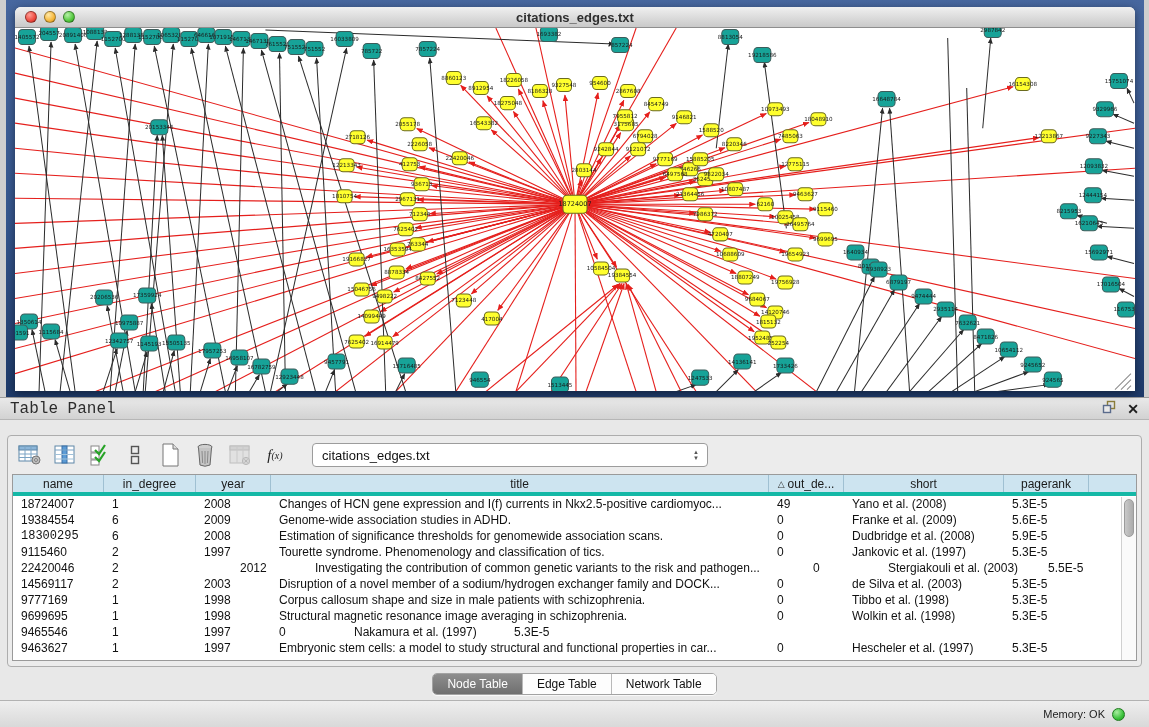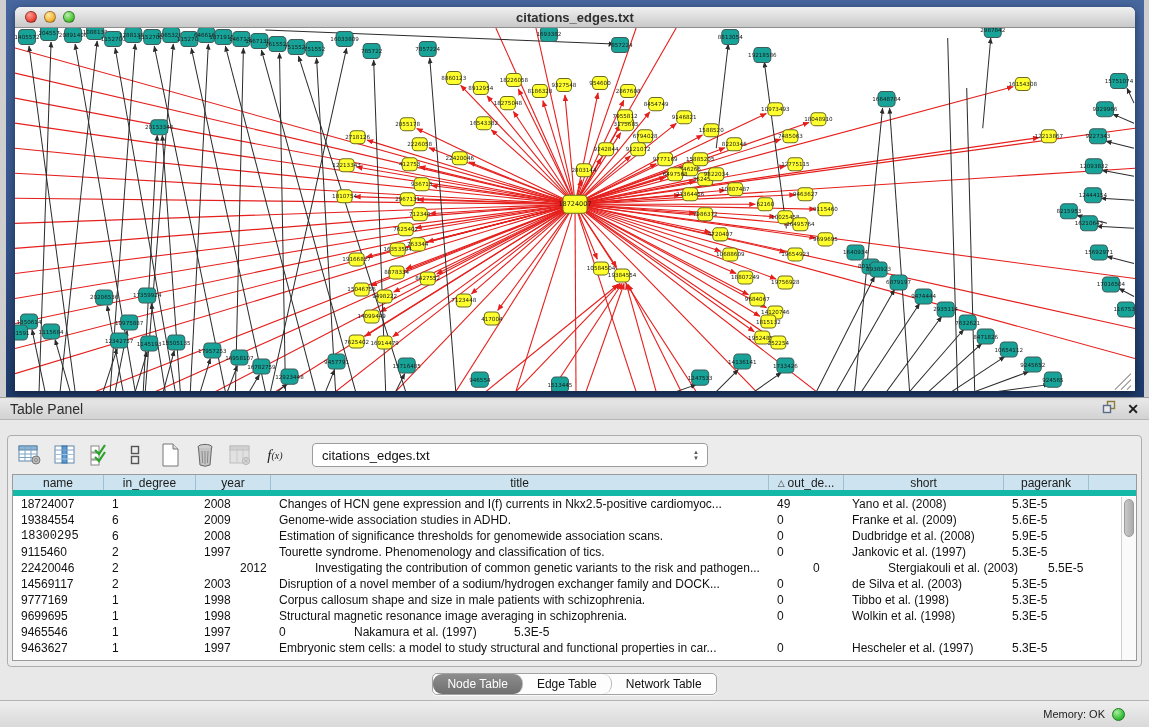--- a/index.html
+++ b/index.html
@@ -23,58 +23,58 @@
   .light.green  { background:radial-gradient(circle at 35% 30%, #b7f0a8, #55c93f 60%, #2b9a1d); }
   #win-title { font-size:13px; font-weight:700; color:#2f2f2f; }
   #canvas { flex:1; position:relative; background:#fff; }
   #canvas svg { display:block; width:100%; height:100%; }
 
   
   #table-panel { width:1149px; height:303px; background:#e8e8e8; display:flex; flex-direction:column; }
   #panel-header { height:23px; flex:0 0 23px; background:linear-gradient(#e9e9e9,#d2d2d2);
     border-top:1px solid #9c9c9c; border-bottom:1px solid #b6b6b6;
     display:flex; align-items:center; padding:0 10px; }
-  #panel-title { font-size:14px; color:#2c2c2c; }
+  #panel-title { font-size:16px; color:#2c2c2c;font-family:Liberation Mono, monospace; }
   #panel-header .spacer { flex:1; }
   .hdr-icon { margin-left:10px; cursor:default; }
   #panel-close { font-size:14px; font-weight:700; color:#1c1c1c; line-height:1; }
 
   #panel-body { flex:1; display:flex; flex-direction:column; padding:15px 7px 0 7px; }
   #panel-content { flex:1; background:#ececec; border:1px solid #adadad; border-radius:4px;
     display:flex; flex-direction:column; overflow:hidden; }
   #toolbar { height:38px; flex:0 0 38px; display:flex; align-items:center; padding-left:10px; gap:11px; }
   .tb-icon { width:24px; height:24px; display:flex; align-items:center; justify-content:center; }
   .fx { font-family:"Liberation Serif", serif; font-style:italic; font-size:15px; color:#222; white-space:nowrap; }
   .fx small { font-size:10px; }
   #combo { width:396px; height:24px; margin-left:14px; background:#fff;
     border:1px solid #9c9c9c; border-radius:4px; display:flex; align-items:center;
     padding-left:9px; font-size:13px; color:#111; position:relative; }
   #combo .stepper { position:absolute; right:4px; top:2px; bottom:2px; width:14px;
     display:flex; flex-direction:column; align-items:center; justify-content:center;
     color:#555; font-size:6px; line-height:6px; }
 
   #table-wrap { flex:1; margin:0 4px 5px 4px; background:#fff; border:1px solid #9a9a9a;
     position:relative; overflow:hidden; }
-  #thead { display:flex; height:21px; background:#cde4f0; border-bottom:6px solid #14b8a6; }
+  #thead { display:flex; height:21px; background:#cde4f0; border-bottom:4px solid #14b8a6; }
   .th { font-size:12px; color:#1a1a1a; display:flex; align-items:center; justify-content:center;
     border-right:1px solid #9fc0d2; overflow:hidden; white-space:nowrap; }
   .th .sort { font-size:9px; margin-right:3px; color:#333; }
   #tbody .tr { display:flex; height:16px; }
   .td { font-size:12px; color:#111; padding-left:8px; display:flex; align-items:center;
     overflow:hidden; white-space:nowrap; }
   #vscroll { position:absolute; top:22px; right:0; bottom:0; width:15px; background:#fafafa;
     border-left:1px solid #d0d0d0; }
   #vscroll .thumb { position:absolute; top:2px; left:2px; width:10px; height:38px;
     border-radius:6px; background:linear-gradient(90deg,#c9c9c9,#ababab); border:1px solid #9b9b9b; }
 
   #tabbar { height:33px; flex:0 0 33px; display:flex; align-items:center; justify-content:center; }
   .seg { display:flex; border:1px solid #a3a3a3; border-radius:5px; overflow:hidden;
     background:#fdfdfd; box-shadow:0 1px 1px rgba(255,255,255,.8); }
   .seg-btn { font-size:12px; padding:3px 14px; color:#111; background:#fdfdfd;
-    border-right:1px solid #b9b9b9;border-radius:9px; }
+    border-right:1px solid #b9b9b9; }
   .seg-btn:last-child { border-right:none; }
   .seg-btn.active { background:linear-gradient(#8d8d8d,#6f6f6f); color:#fff; }
 
   
   #statusbar { width:1149px; height:27px; background:linear-gradient(#eeeeee,#d9d9d9);
     border-top:1px solid #b2b2b2; display:flex; align-items:center; justify-content:flex-end;
     padding-right:24px; gap:7px; }
   #mem-label { font-size:11px; color:#222; }
   #mem-dot { width:13px; height:13px; border-radius:50%; border:1px solid #1e7a1e;
     background:radial-gradient(circle at 35% 30%, #a8eda0, #3cc23c 60%, #1f9a1f); }

